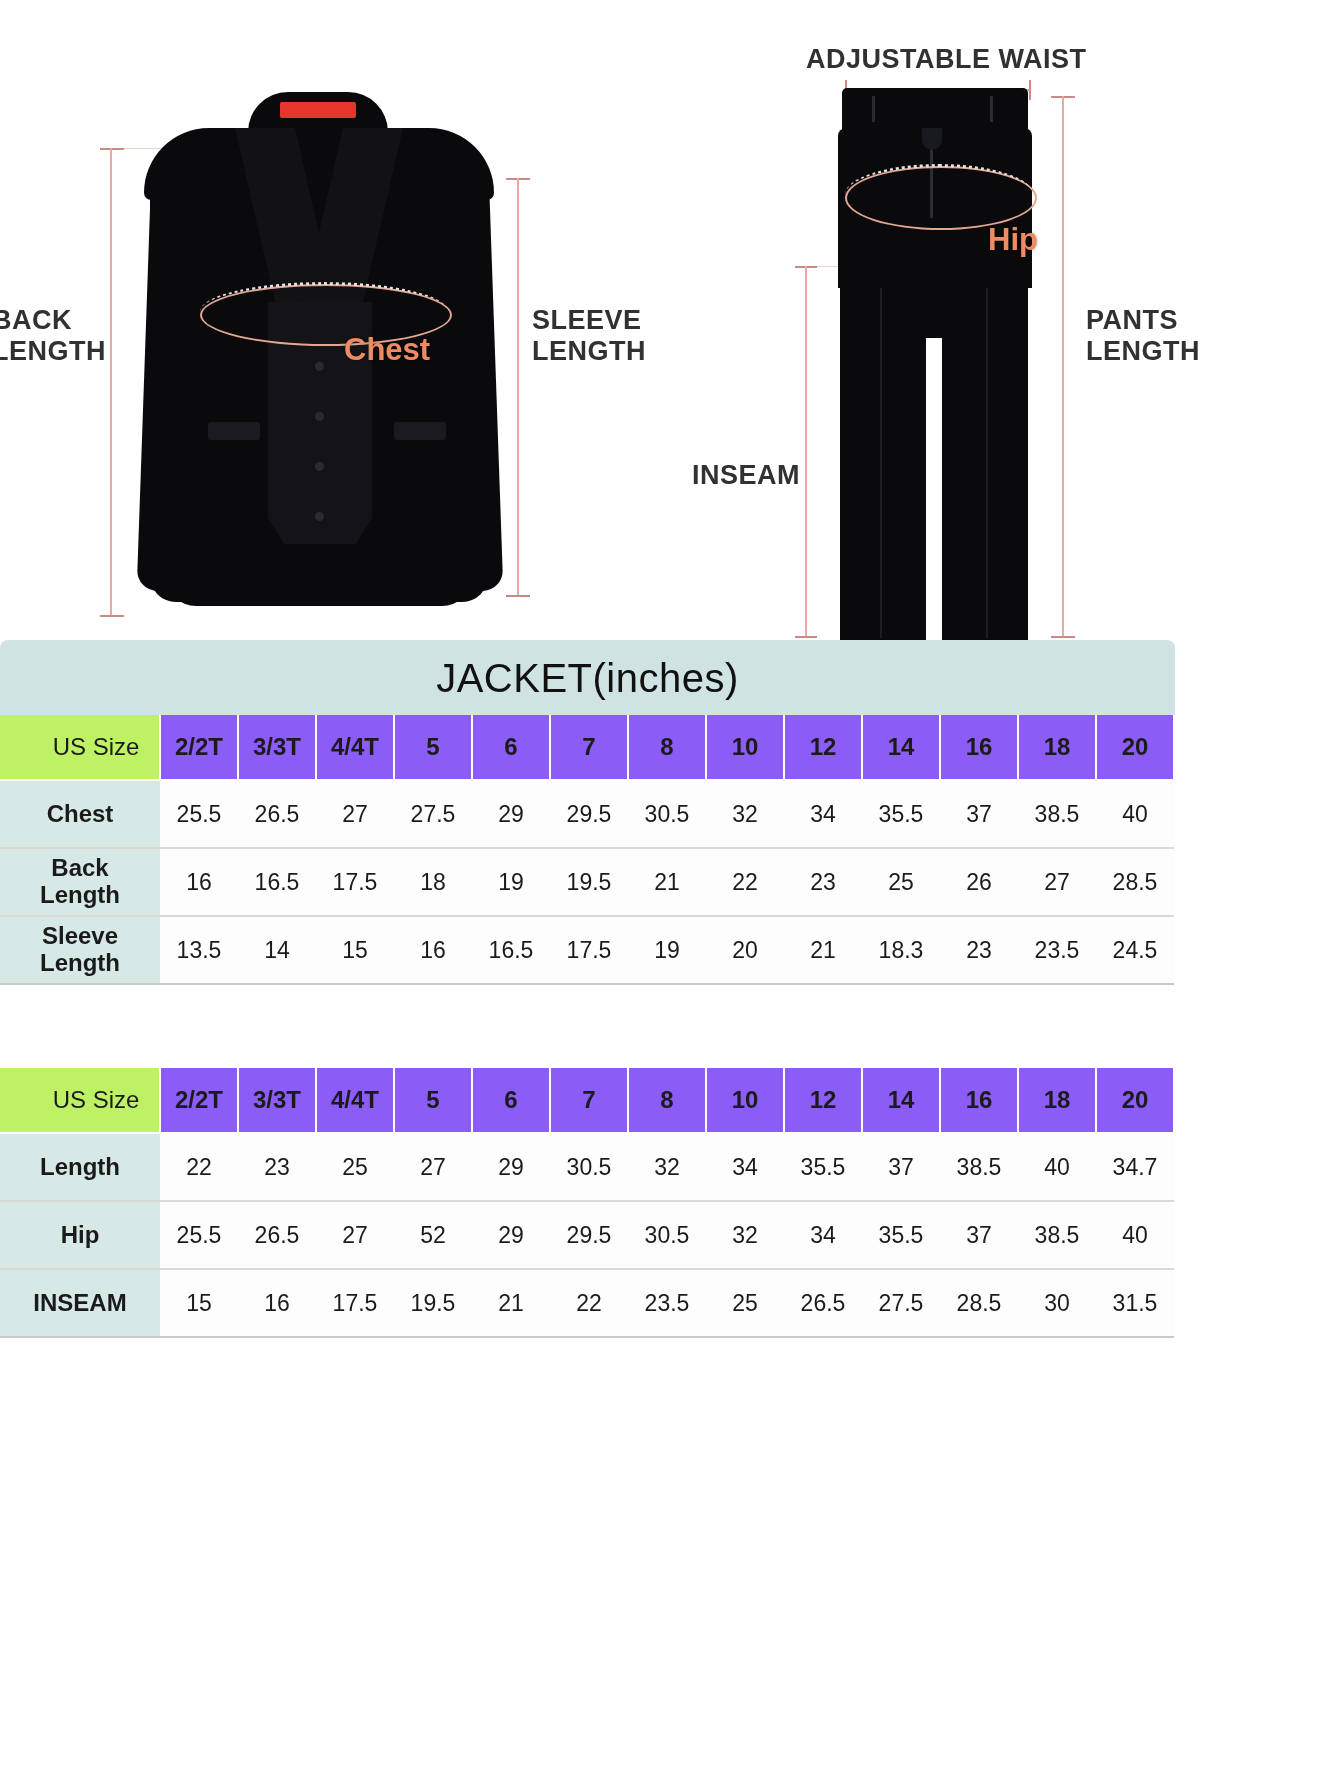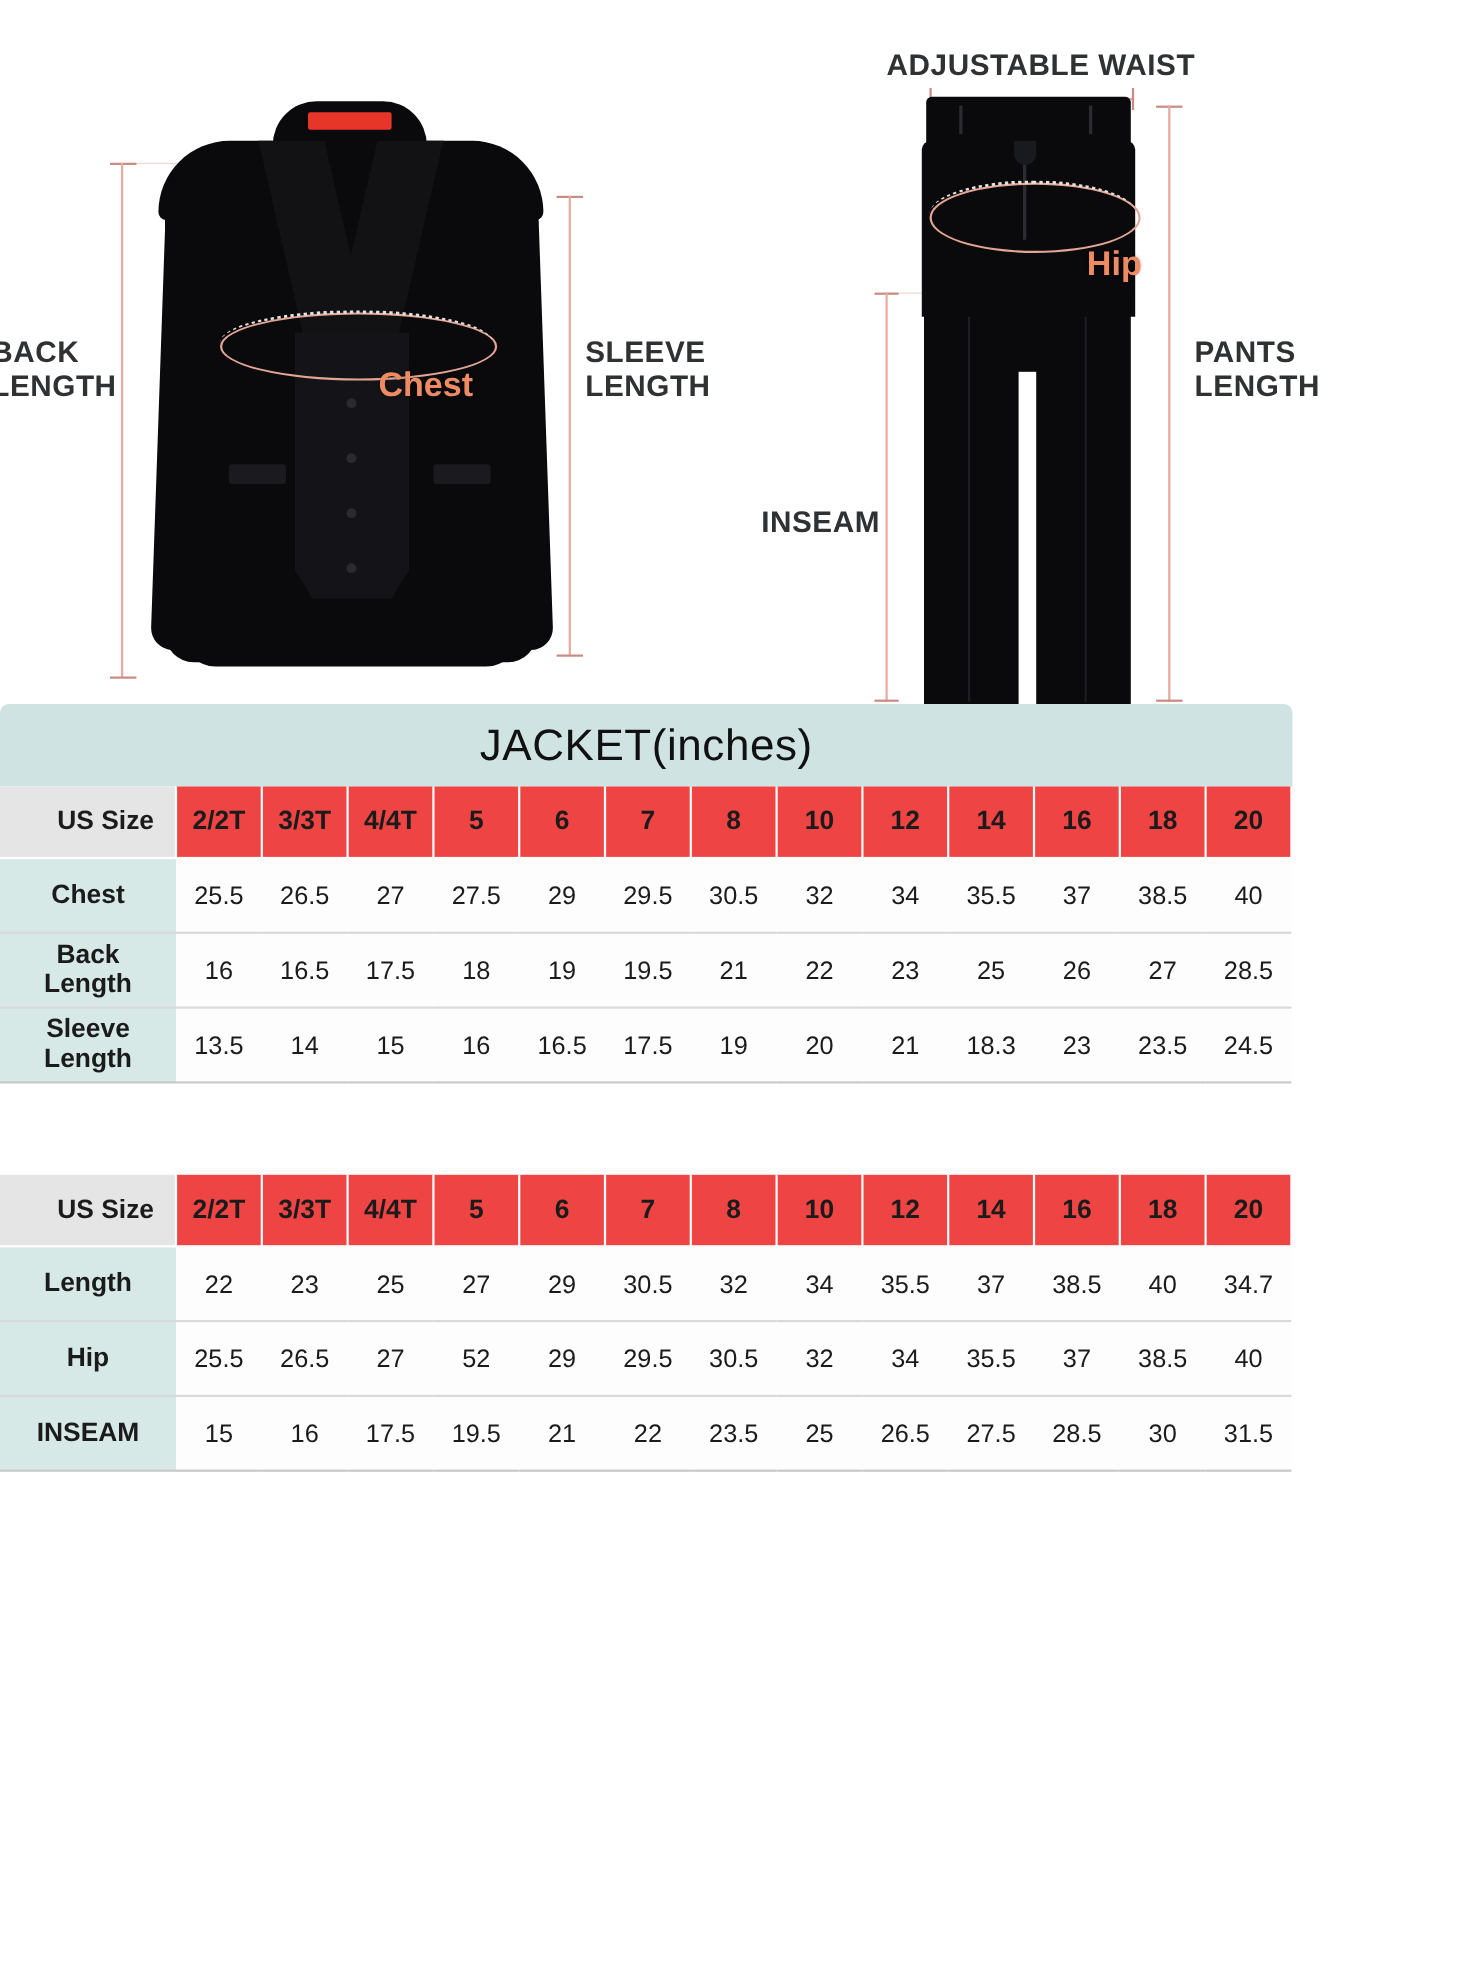--- a/index.html
+++ b/index.html
@@ -28,22 +28,22 @@
 
   
   .pants{position:absolute;left:830px;top:88px;width:210px;height:560px;}
 
   
   .card{position:absolute;left:0;width:1175px;background:#fff;}
   .ttl{background:#cfe4e2;text-align:center;font-size:40px;color:#111;padding:16px 0 14px;
        border-top-left-radius:8px;border-top-right-radius:8px;letter-spacing:.5px;}
   table{border-collapse:collapse;width:100%;table-layout:fixed;}
   th,td{font-size:23px;color:#1b1b1b;text-align:center;vertical-align:middle;}
-  .hdr th{background:#ef4444;height:62px;font-weight:700;border-right:2px solid #fff;border-bottom:2px solid #fff;font-size:24px;}
-  .hdr th.lbl{background:#e5e5e5;font-weight:700;padding-left:34px;}
+  .hdr th{background:#8b5cf6;height:62px;font-weight:700;border-right:2px solid #fff;border-bottom:2px solid #fff;font-size:24px;}
+  .hdr th.lbl{background:#bef264;font-weight:400;padding-left:34px;}
   td.lbl{background:#d6e9e7;font-weight:700;font-size:24px;line-height:1.12;white-space:pre-line;}
   tbody tr td{border-bottom:2px solid #d9d9d9;background:#fdfdfd;height:64px;}
   tbody tr:last-child td{border-bottom:2px solid #c9c9c9;}
   col.c-lbl{width:160px;}
 </style>
 </head>
 <body>
 
 <div class="illus">
 

